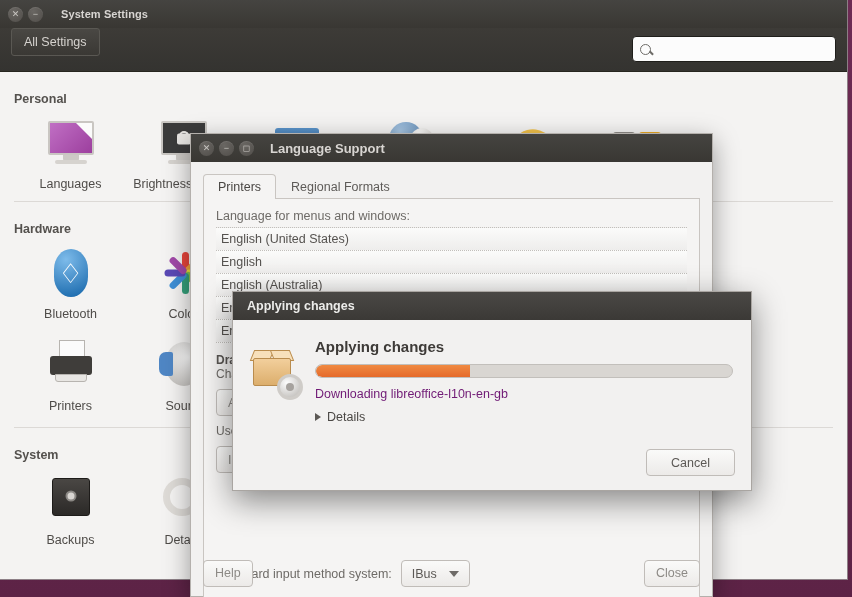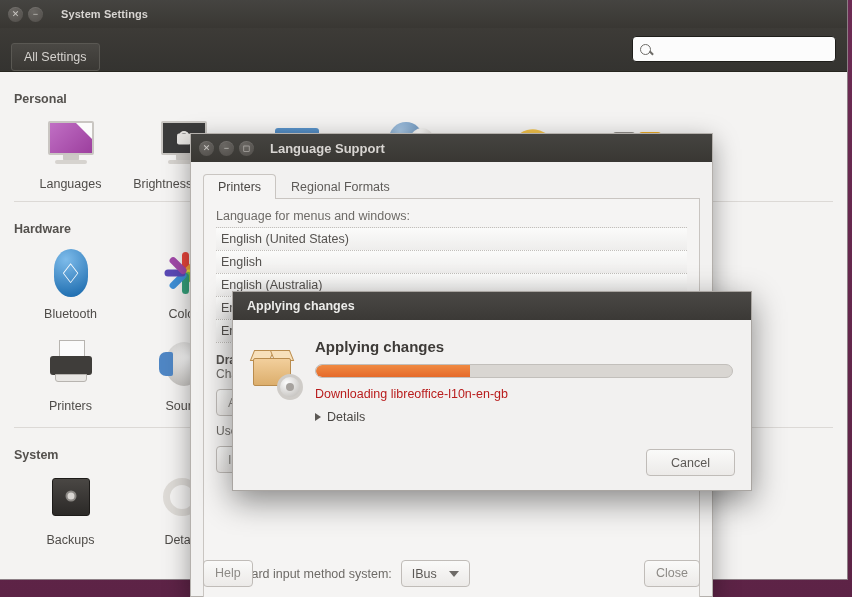--- a/index.html
+++ b/index.html
@@ -25,21 +25,21 @@
   .wbtns { display:flex; gap:5px; align-items:center; }
   .wbtn { width:15px; height:15px; border-radius:50%;
     background: radial-gradient(circle at 35% 30%, #6a6763, #504d49);
     box-shadow: inset 0 1px 0 rgba(255,255,255,.10);
     display:flex; align-items:center; justify-content:center;
     font-size:9px; color:#c9c6c2; line-height:1; cursor:pointer; }
   .syswin-title { color:#d8d5d2; font-size:11px; font-weight:bold;
     margin-left:18px; letter-spacing:.1px; }
   .syswin-toolbar { height:44px; background:#3c3b37;
     background: linear-gradient(180deg,#3d3b37 0%, #343330 100%);
-    display:flex; align-items:flex-end; padding:0 11px;
+    display:flex; align-items:flex-start; padding:0 11px;
     border-bottom:1px solid #26251f; position:relative; }
   .allsettings { height:28px; padding:0 12px; border:1px solid #5a5853;
     border-radius:3px; background: linear-gradient(180deg,#4a4844,#3a3834);
     color:#d6d3cf; font-size:12.5px; display:flex; align-items:center;
     cursor:pointer; }
   .searchbox { position:absolute; right:11px; top:8px; width:204px; height:26px;
     background:#fcfcfc; border:1px solid #1f1e1b; border-radius:4px;
     display:flex; align-items:center; padding:0 7px; }
   .mag { width:11px; height:11px; border:1.6px solid #6e6c68; border-radius:50%;
     position:relative; margin-right:4px; flex:none; }
@@ -210,21 +210,21 @@
     border:3px solid #cfccc8; }
   .pkg-gear::after{ content:''; position:absolute; left:50%; top:50%;
     transform:translate(-50%,-50%); width:8px; height:8px; border-radius:50%;
     background:#a6a29e; }
   .apply-main { flex:1; padding-top:4px; }
   .apply-heading { font-size:15px; font-weight:bold; color:#3e3b38; margin-bottom:9px; }
   .pbar { height:14px; border-radius:7px; background:#d9d6d2;
     border:1px solid #c2bfbb; overflow:hidden; }
   .pbar-fill { height:100%; border-radius:7px 0 0 7px;
     background: linear-gradient(180deg,#f08a42,#e0622a); }
-  .apply-status { font-size:12.5px; color:#b91c1c; margin-top:9px; }
+  .apply-status { font-size:12.5px; color:#701a75; margin-top:9px; }
   .details { font-size:12.5px; color:#4a4744; margin-top:9px;
     display:inline-flex; align-items:center; gap:6px; cursor:pointer; }
   .tri { width:0;height:0;border-top:4px solid transparent;
     border-bottom:4px solid transparent;border-left:6px solid #5c5955; }
   .apply-footer { position:absolute; right:16px; bottom:14px; }
 </style>
 </head>
 <body>
 
 <div id="root">

